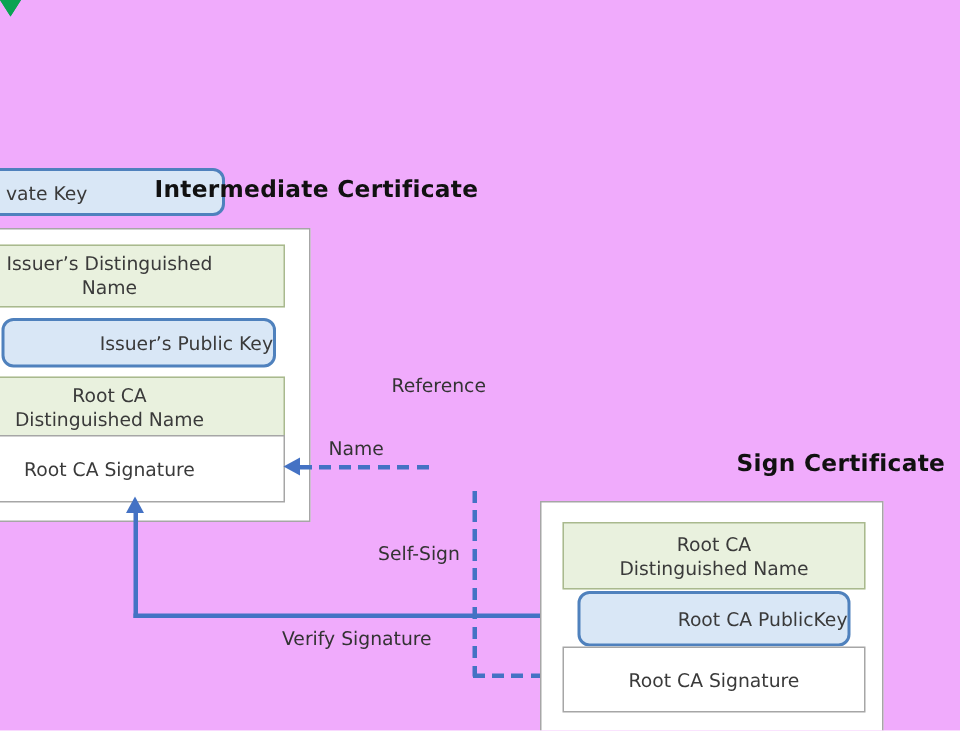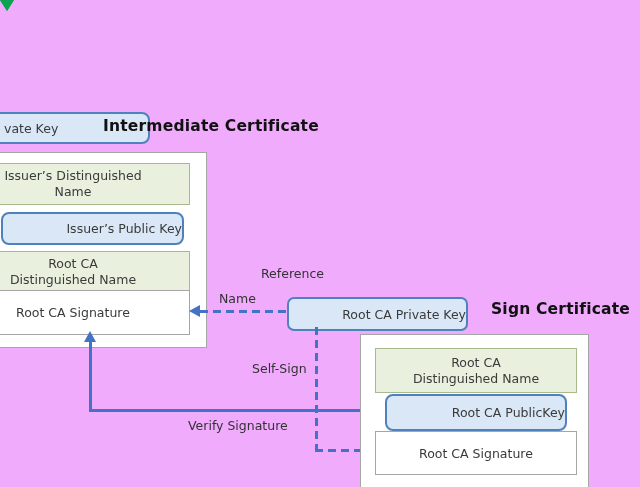--- a/index.html
+++ b/index.html
@@ -74,32 +74,29 @@
 
   <div class="green-row" style="left:-44px;top:251px;width:232px;height:39px;">
     <span>Root CA</span>
     <span>Distinguished Name</span>
   </div>
 
   <div class="white-row" style="left:-44px;top:290px;width:232px;height:43px;">
     <span>Root CA Signature</span>
   </div>
 
-  <div class="lbl" style="left:261px;top:249px;margin-top:17px;">Reference</div>
+  <div class="lbl" style="left:261px;top:249px;">Reference</div>
   <div class="gline" style="left:188;top:266;width:288;height:3;"></div>
   <div class="gline" style="left:473;top:266;width:3;height:71;"></div>
   <div class="ah ah-down-green" style="left:467.5;top:337;"></div>
 
   <div class="lbl" style="left:219px;top:291px;">Name</div>
   <div class="bdash-h" style="left:200px;top:310px;width:87px;"></div>
   <div class="ah ah-left-blue" style="left:189px;top:305px;"></div>
 
-  <div class="key-box" style="left:287px;top:297px;width:177px;height:30px;border-radius:7px;">
-    <span>Root CA Private Key</span>
-  </div>
 
   <div class="title" style="left:491px;top:300px;">Sign Certificate</div>
 
   <div class="lbl" style="left:252px;top:361px;">Self-Sign</div>
   <div class="bdash-v" style="left:315px;top:327px;height:124px;"></div>
   <div class="bdash-h" style="left:315px;top:449px;width:51px;"></div>
   <div class="ah ah-right-blue" style="left:365px;top:444px;"></div>
 
   <div class="lbl" style="left:188px;top:418px;">Verify Signature</div>
   <div class="bline" style="left:89px;top:409px;width:296px;height:3px;"></div>

